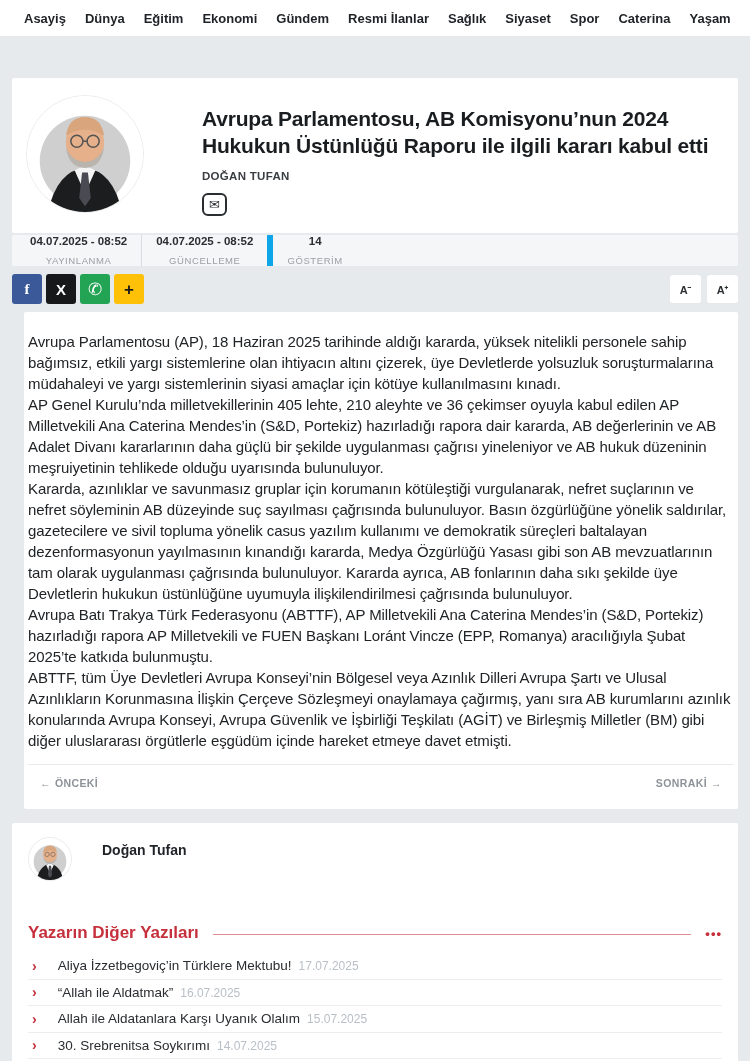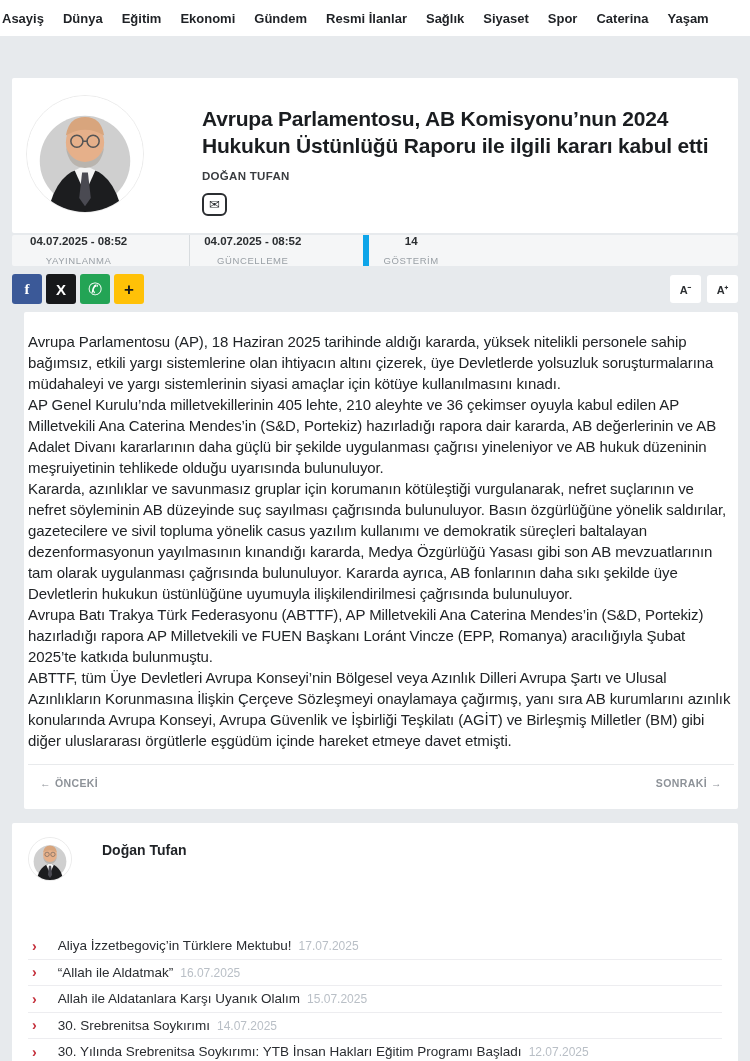--- a/index.html
+++ b/index.html
@@ -5,21 +5,21 @@
   * { margin:0; padding:0; box-sizing:border-box; }
   html,body { background:#e7eaed; }
   body {
     width:750px; min-height:1061px; margin:0 auto;
     font-family:"Liberation Sans", sans-serif;
     color:#26292c;
   }
   
   .topnav {
     background:#fff; height:36px; display:flex; align-items:center;
-    padding:0 2px; gap:19px; overflow:hidden;
+    padding:0 24px; gap:19px; overflow:hidden;
   }
   .topnav a {
     font-size:13px; font-weight:700; color:#1f2226; text-decoration:none;
     white-space:nowrap; cursor:pointer;
   }
   
   .top-gap { height:42px; }
   
   .card { background:#fff; margin:0 12px; border-radius:2px; }
   .header-card { display:flex; padding:17px 14px; }
@@ -31,21 +31,21 @@
   .article-title { font-size:21px; line-height:27px; font-weight:700; color:#1a1d20; letter-spacing:-0.2px; }
   .byline { margin-top:11px; font-size:11.5px; font-weight:800; color:#3a3d41; letter-spacing:0.3px; }
   .email-btn {
     margin-top:11px; width:25px; height:23px; border:2px solid #2b2e31; border-radius:6px;
     background:#fff; display:flex; align-items:center; justify-content:center;
     font-size:13px; color:#2b2e31; cursor:pointer; line-height:1;
   }
   
   .meta-strip {
     margin:2px 12px 0; background:#f5f6f7; border-radius:2px;
-    height:31px; display:flex; align-items:center; padding-left:4px;gap:48px;
+    height:31px; display:flex; align-items:center; padding-left:4px;
   }
   .meta-block { text-align:center; padding:0 14px; }
   .meta-block + .meta-block { border-left:1px solid #d8dcdf; }
   .meta-value { font-size:11.5px; font-weight:800; color:#2b2e31; }
   .meta-label { font-size:9.5px; color:#9aa0a6; letter-spacing:0.6px; margin-top:8px; }
   
   .share-row {
     margin:0 12px; height:46px; display:flex; align-items:center; justify-content:space-between;
   }
   .share-group { display:flex; gap:4px; }
@@ -216,20 +216,25 @@
         <path d="M33.5 44 Q36 62 50 62 Q64 62 66.5 44 Q62 56 50 57 Q38 56 33.5 44 Z" fill="#b9b4ae"></path>
         <path d="M33.5 34 Q50 24 66.5 34 Q64 18 50 18 Q36 18 33.5 34 Z" fill="#d8a57d"></path>
         <circle cx="43" cy="39" r="5.2" fill="none" stroke="#555" stroke-width="1.3"></circle>
         <circle cx="57" cy="39" r="5.2" fill="none" stroke="#555" stroke-width="1.3"></circle>
       </svg>
     </div>
     <div class="author-name">Doğan Tufan</div>
   </div>
   <div class="author-spacer"></div>
 
+  <div class="section-head">
+    <h2 class="section-title">Yazarın Diğer Yazıları</h2>
+    <div class="section-line"></div>
+    <span class="more-dots">•••</span>
+  </div>
 
   <div class="post-list">
     <div class="post-row">
       <span class="chev">›</span>
       <span class="post-title">Aliya İzzetbegoviç’in Türklere Mektubu!</span>
       <span class="post-date">17.07.2025</span>
     </div>
     <div class="post-row">
       <span class="chev">›</span>
       <span class="post-title">“Allah ile Aldatmak”</span>

